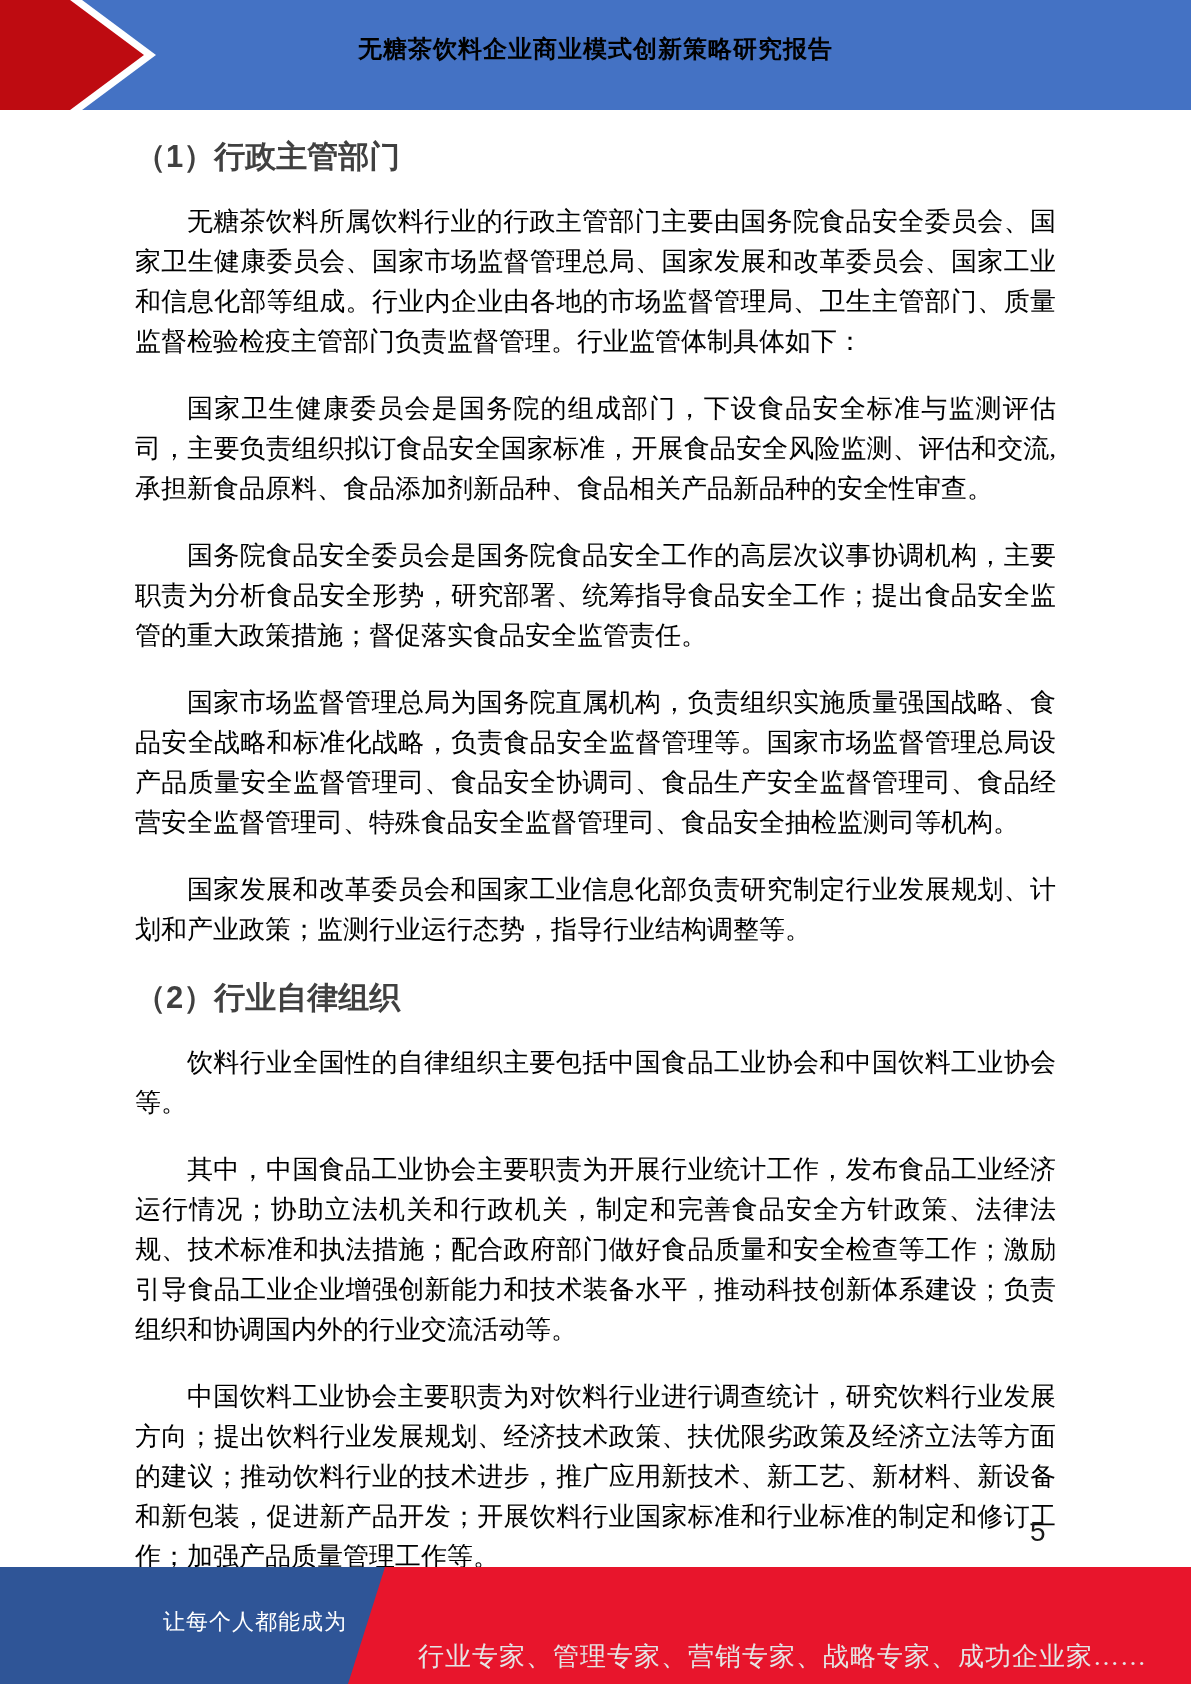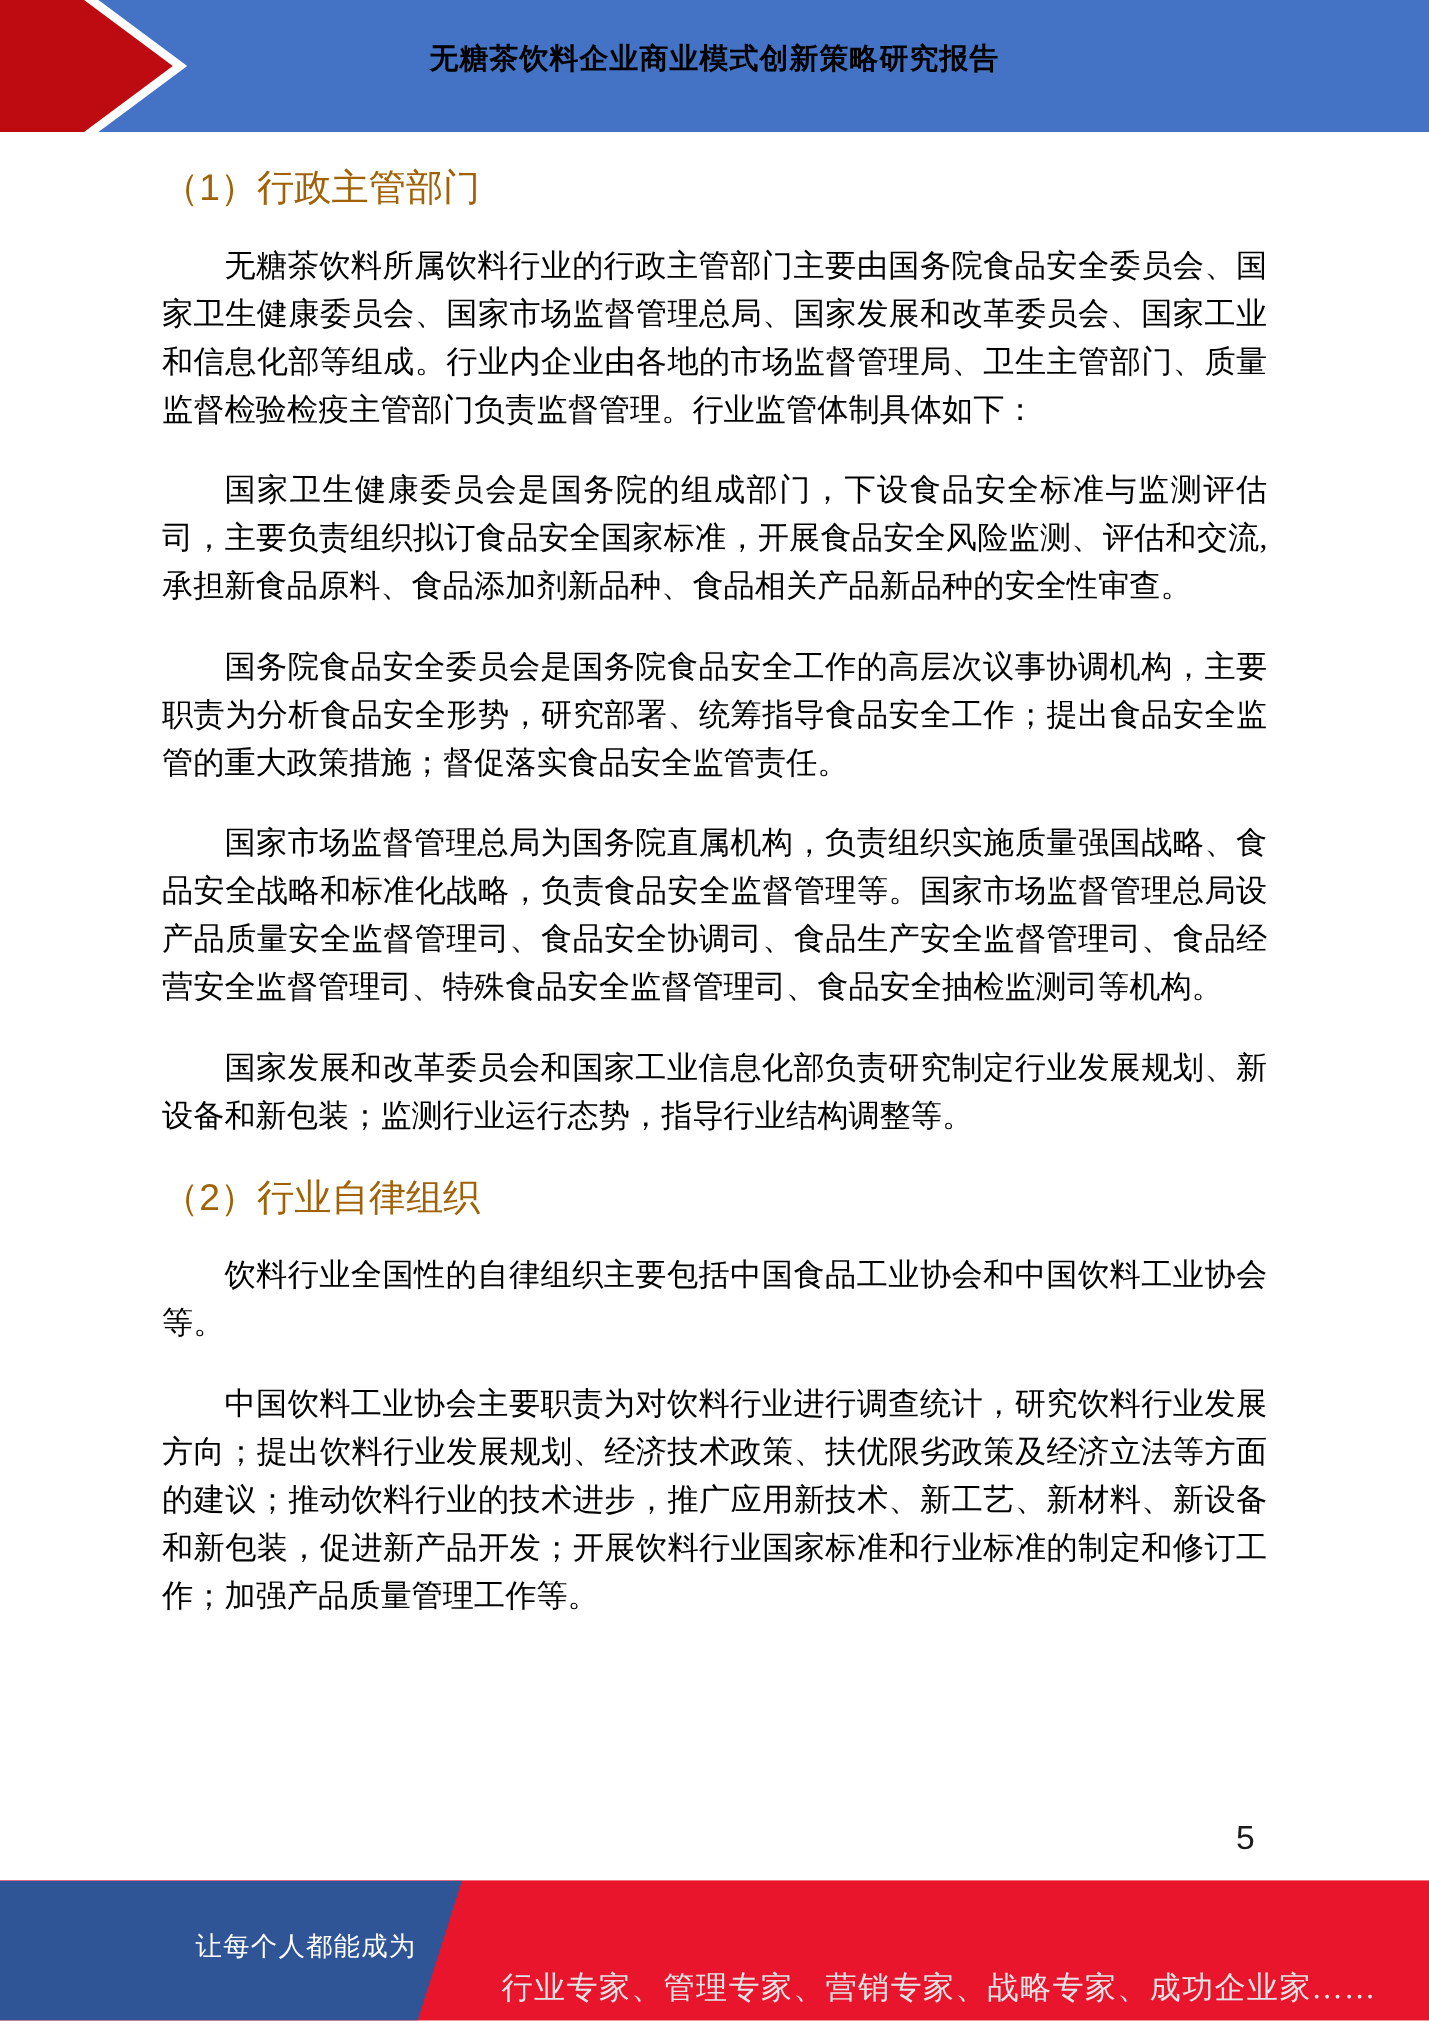--- a/index.html
+++ b/index.html
@@ -31,22 +31,22 @@
 
   
   .content{
     position:absolute;top:110px;left:135px;
     width:921px;
     color:#000000;
   }
   .section-heading{
     font-family:"Liberation Sans","DejaVu Sans",sans-serif;
     font-size:31px;
-    font-weight:normal;
-    color:#a16207;
+    font-weight:bold;
+    color:#404040;
     margin:26px 0 24px 0;
   }
   .content p{
     font-size:26px;
     line-height:40px;
     text-align:justify;
     text-indent:2em;
     margin:0 0 27px 0;
   }
 
@@ -103,24 +103,25 @@
     <div class="header-title">无糖茶饮料企业商业模式创新策略研究报告</div>
   </header>
 
   <main class="content">
 
     <h2 class="section-heading">（1）行政主管部门</h2>
     <p>无糖茶饮料所属饮料行业的行政主管部门主要由国务院食品安全委员会、国家卫生健康委员会、国家市场监督管理总局、国家发展和改革委员会、国家工业和信息化部等组成。行业内企业由各地的市场监督管理局、卫生主管部门、质量监督检验检疫主管部门负责监督管理。行业监管体制具体如下：</p>
     <p>国家卫生健康委员会是国务院的组成部门，下设食品安全标准与监测评估司，主要负责组织拟订食品安全国家标准，开展食品安全风险监测、评估和交流,承担新食品原料、食品添加剂新品种、食品相关产品新品种的安全性审查。</p>
     <p>国务院食品安全委员会是国务院食品安全工作的高层次议事协调机构，主要职责为分析食品安全形势，研究部署、统筹指导食品安全工作；提出食品安全监管的重大政策措施；督促落实食品安全监管责任。</p>
     <p>国家市场监督管理总局为国务院直属机构，负责组织实施质量强国战略、食品安全战略和标准化战略，负责食品安全监督管理等。国家市场监督管理总局设产品质量安全监督管理司、食品安全协调司、食品生产安全监督管理司、食品经营安全监督管理司、特殊食品安全监督管理司、食品安全抽检监测司等机构。</p>
-    <p>国家发展和改革委员会和国家工业信息化部负责研究制定行业发展规划、新设备和新包装；监测行业运行态势，指导行业结构调整等。</p>
+    <p>国家发展和改革委员会和国家工业信息化部负责研究制定行业发展规划、计划和产业政策；监测行业运行态势，指导行业结构调整等。</p>
 
     <h2 class="section-heading">（2）行业自律组织</h2>
     <p>饮料行业全国性的自律组织主要包括中国食品工业协会和中国饮料工业协会等。</p>
+    <p>其中，中国食品工业协会主要职责为开展行业统计工作，发布食品工业经济运行情况；协助立法机关和行政机关，制定和完善食品安全方针政策、法律法规、技术标准和执法措施；配合政府部门做好食品质量和安全检查等工作；激励引导食品工业企业增强创新能力和技术装备水平，推动科技创新体系建设；负责组织和协调国内外的行业交流活动等。</p>
     <p>中国饮料工业协会主要职责为对饮料行业进行调查统计，研究饮料行业发展方向；提出饮料行业发展规划、经济技术政策、扶优限劣政策及经济立法等方面的建议；推动饮料行业的技术进步，推广应用新技术、新工艺、新材料、新设备和新包装，促进新产品开发；开展饮料行业国家标准和行业标准的制定和修订工作；加强产品质量管理工作等。</p>
 
   </main>
 
   <div class="page-number">5</div>
 
   <footer class="footer">
     <div class="footer-blue"></div>
     <span class="footer-left">让每个人都能成为</span>
     <span class="footer-right">行业专家、管理专家、营销专家、战略专家、成功企业家……</span>

